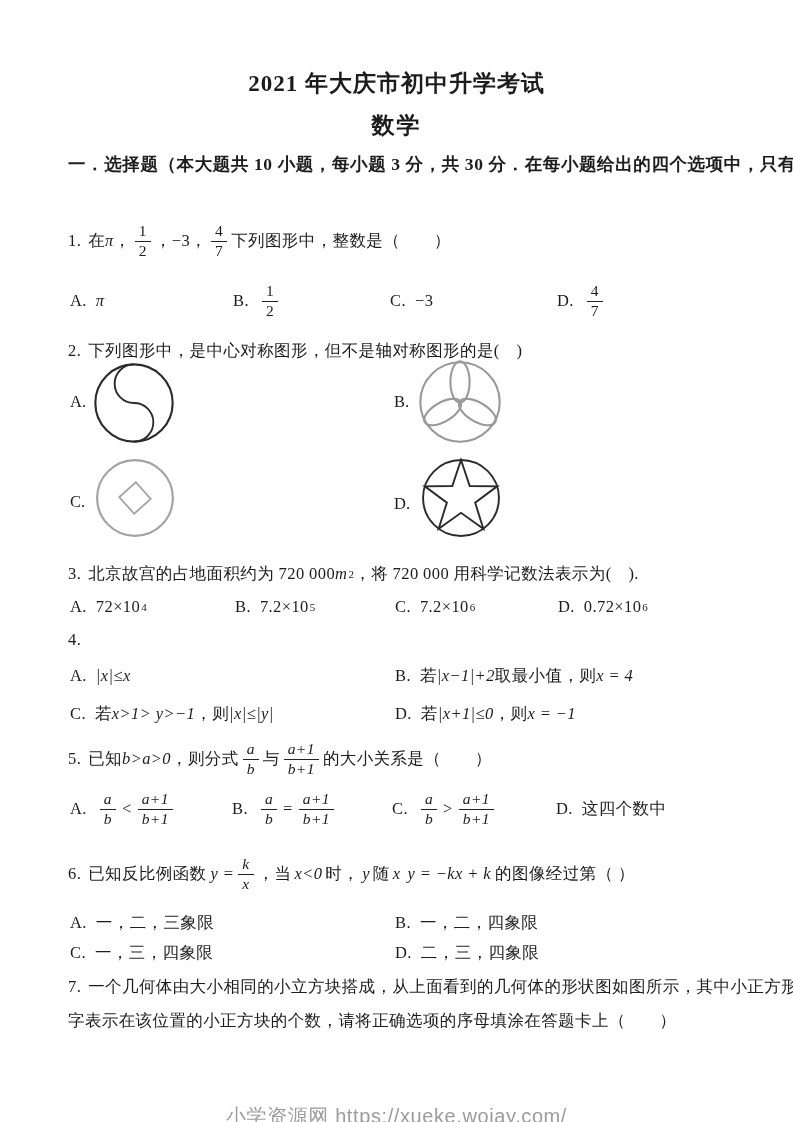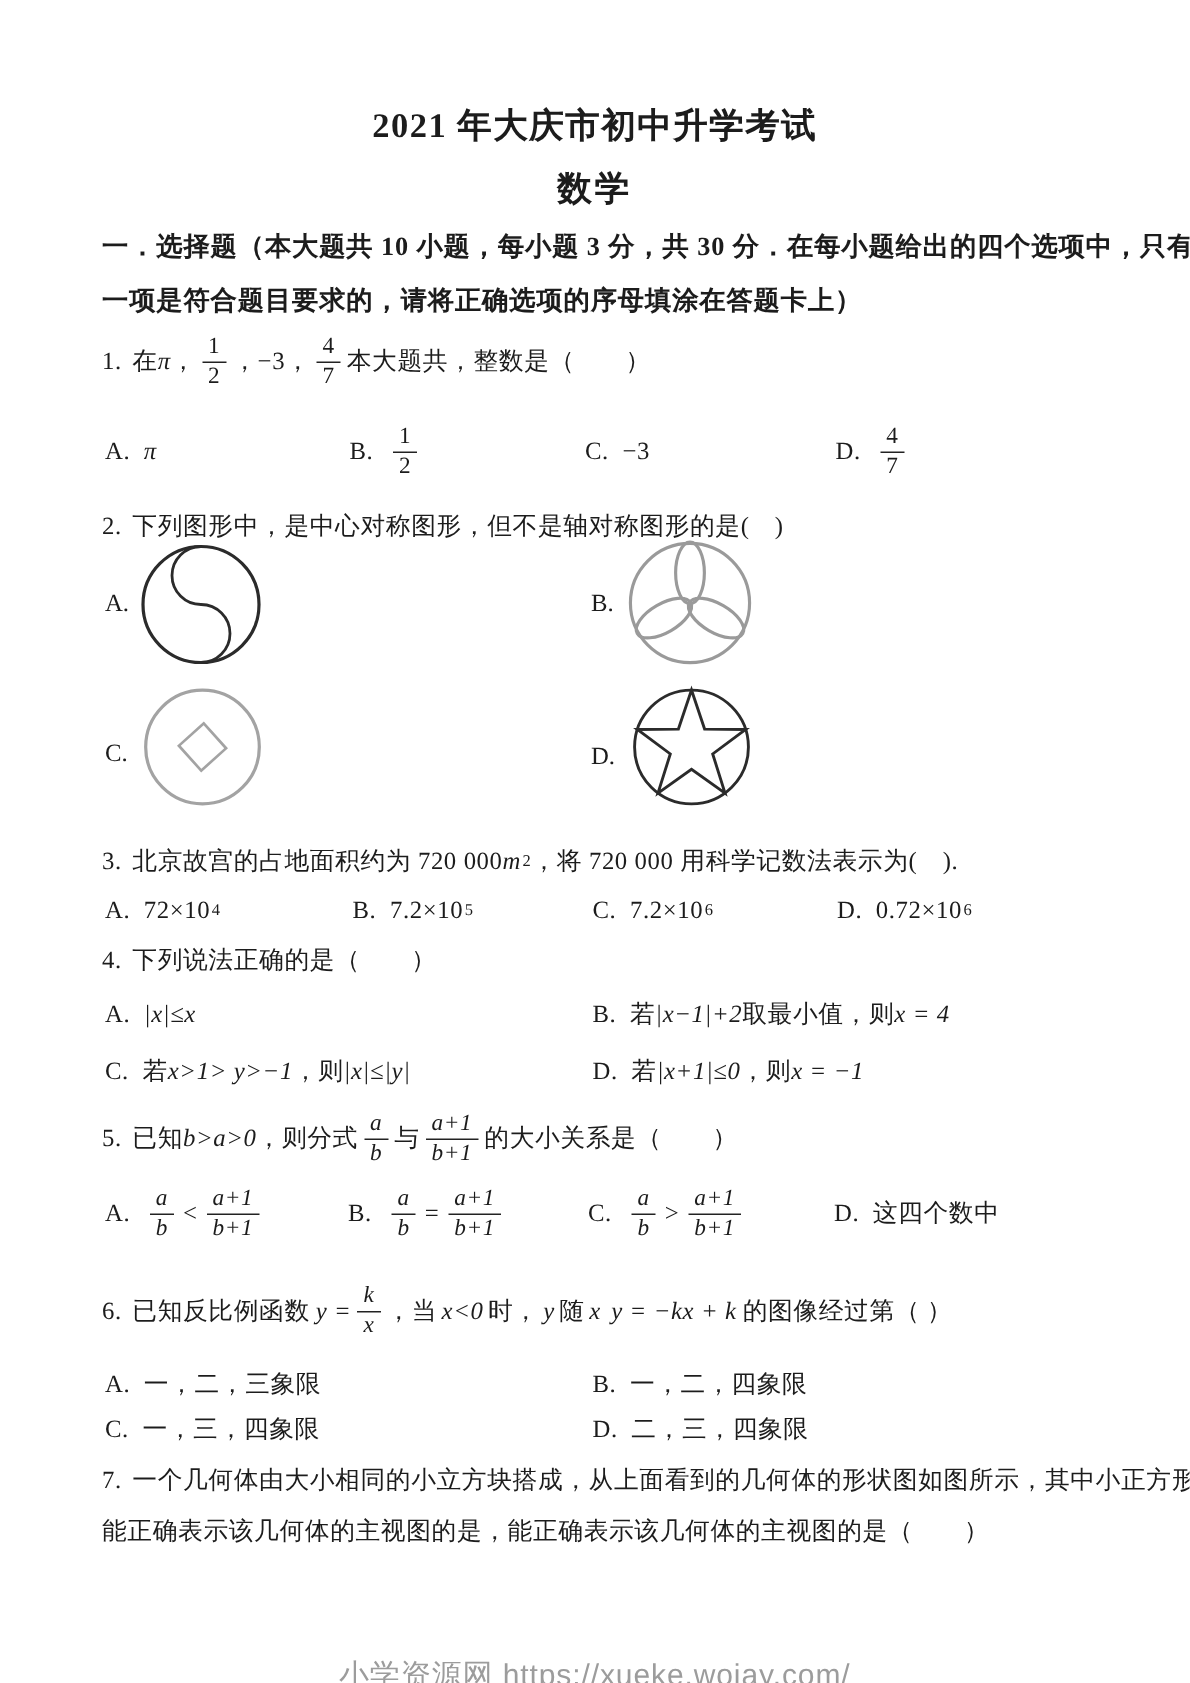--- a/index.html
+++ b/index.html
@@ -27,37 +27,36 @@
 </style>
 </head>
 <body>
 
 <div class="page">
 
   <div class="abs center title-main" style="top:68px">2021 年大庆市初中升学考试</div>
   <div class="abs center title-sub" style="top:110px">数学</div>
 
   <div class="abs sect" style="top:152px">一．选择题（本大题共 10 小题，每小题 3 分，共 30 分．在每小题给出的四个选项中，只有</div>
-  <div class="abs sect" style="top:188px">一项是符合题目要求的，请将正确选项的序母填涂在答题卡上）</div>
 
   <div class="qline" style="top:216px;height:50px">
     <span class="qnum">1.</span>
     <span>在</span>
     <span class="var">π</span>
     <span>，</span>
     <span class="frac">
         <span class="fn">1</span>
         <span class="fd">2</span>
       </span>
     <span>，−3，</span>
     <span class="frac">
         <span class="fn">4</span>
         <span class="fd">7</span>
       </span>
-    <span>本大题共，整数是（　　）</span>
+    <span>下列图形中，整数是（　　）</span>
   </div>
 
   <div class="optrow" style="top:278px;height:46px">
     <span class="opt" style="left:70px">
       <span class="lbl">A.</span>
       <span class="var">π</span>
     </span>
     <span class="opt" style="left:233px">
       <span class="lbl">B.</span>
       <span class="frac">
@@ -143,21 +142,20 @@
     </span>
     <span class="opt" style="left:558px">
       <span class="lbl">D.</span>
       <span>0.72×10</span>
         <sup class="e">6</sup>
     </span>
   </div>
 
   <div class="qline" style="top:628px;height:24px">
     <span class="qnum">4.</span>
-    <span>下列说法正确的是（　　）</span>
   </div>
 
   <div class="optrow" style="top:663px;height:26px">
     <span class="opt" style="left:70px">
       <span class="lbl">A.</span>
       <span></span>
       <span class="var">|x|≤x</span>
       <span></span>
       <span class="var"></span>
     </span>
@@ -285,20 +283,20 @@
       <span class="lbl">D.</span>
       <span>二，三，四象限</span>
     </span>
   </div>
 
   <div class="qline" style="top:975px;height:24px">
     <span class="qnum">7.</span>
     <span>一个几何体由大小相同的小立方块搭成，从上面看到的几何体的形状图如图所示，其中小正方形中的数</span>
   </div>
   <div class="qline" style="top:1009px;height:24px">
-    <span>能正确表示该几何体的主视图的是，能正确表示该几何体的主视图的是（　　）</span>
+    <span>字表示在该位置的小正方块的个数，请将正确选项的序母填涂在答题卡上（　　）</span>
   </div>
 
   <div class="abs center footer" style="top:1103px">
     <span>小学资源网 https://xueke.woiay.com/</span>
   </div>
 
 </div>
 
 </body></html>

